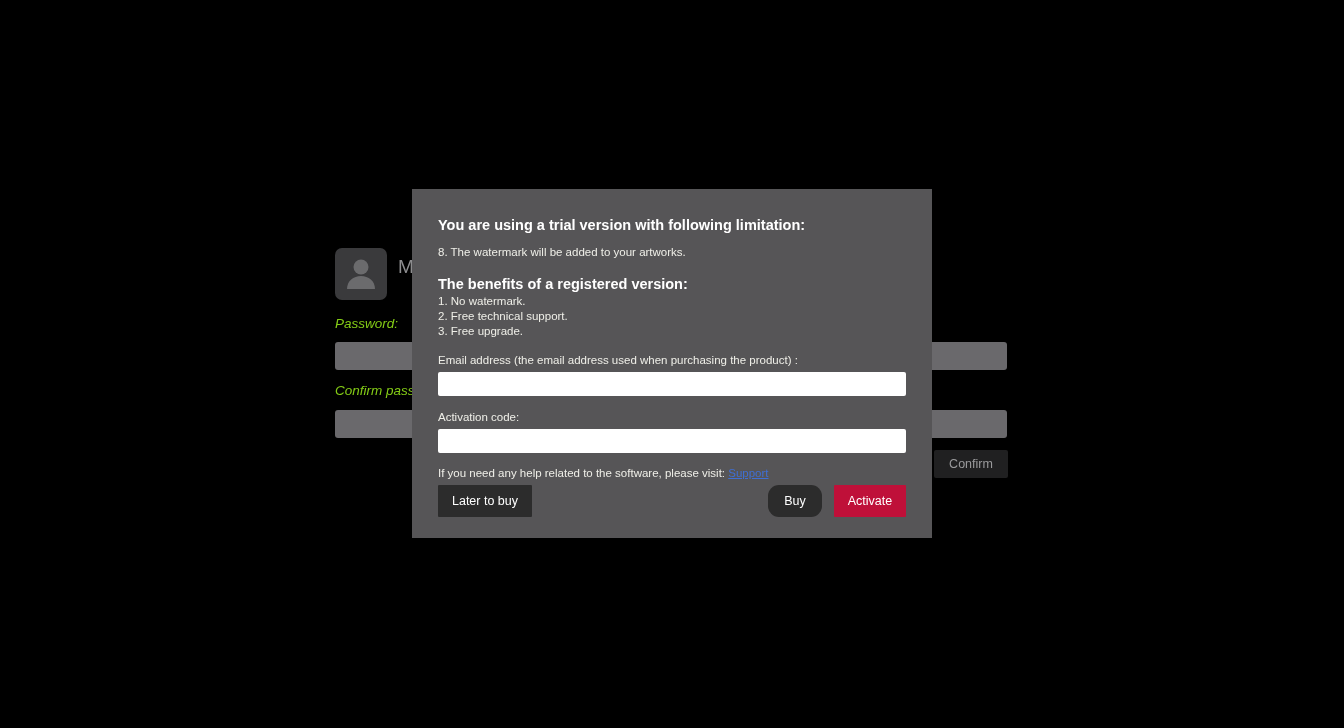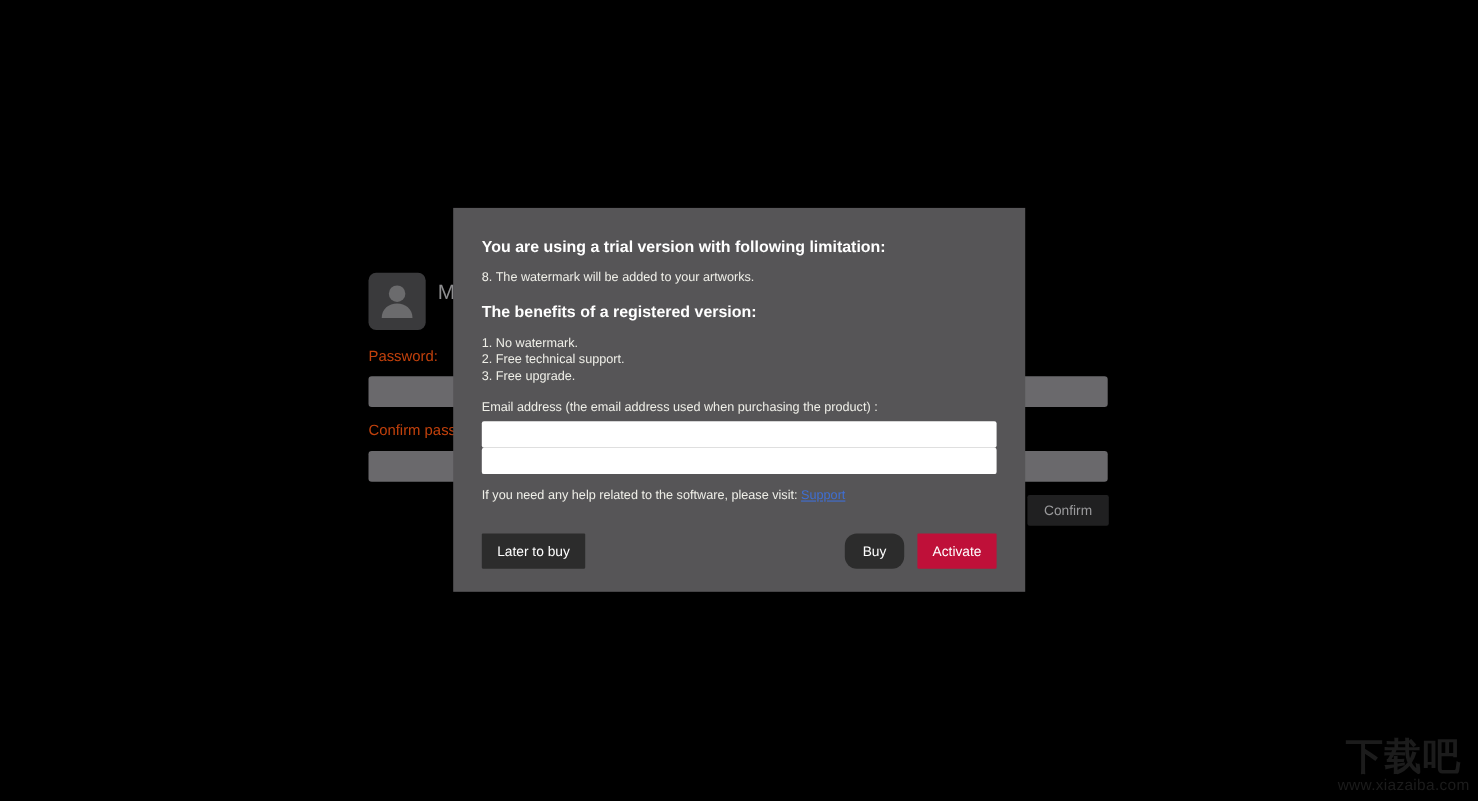--- a/index.html
+++ b/index.html
@@ -37,22 +37,23 @@
     left: 398px;
     top: 256px;
     font-size: 19px;
     color: #8d8d8f;
     letter-spacing: .2px;
     white-space: nowrap;
   }
   .bg-label {
     position: absolute;
     font-size: 13.5px;
-    color: #c2410c;
+    color: #84cc16;
     white-space: nowrap;
+    font-style: italic;
   }
   #bg-label-password { left: 335px; top: 316px; }
   #bg-label-confirm  { left: 335px; top: 383px; }
   .bg-input {
     position: absolute;
     left: 335px;
     width: 672px;
     height: 28px;
     background: #6a696c;
     border-radius: 3px;
@@ -118,21 +119,21 @@
   }
   .dlg-heading {
     font-size: 14.5px;
     font-weight: bold;
     color: #ffffff;
     margin: 0;
     line-height: 1.2;
     white-space: nowrap;
   }
   #heading-trial { margin-bottom: 11px; }
-  #heading-benefits { margin-top: 16px; margin-bottom: 11px; }
+  #heading-benefits { margin-top: 16px; }
   .dlg-body {
     font-size: 11.5px;
     color: #efefe8;
     line-height: 15px;
     margin: 0;
   }
   #benefit-list {
     margin: 0;
     padding: 0;
     list-style: none;
@@ -227,43 +228,40 @@
 
     <div class="bg-label" id="bg-label-password">Password:</div>
     <div class="bg-input" id="bg-input-password"></div>
 
     <div class="bg-label" id="bg-label-confirm">Confirm password:</div>
     <div class="bg-input" id="bg-input-confirm"></div>
 
     <button id="bg-confirm-button">Confirm</button>
   </div>
 
-  <div id="watermark">
-    <div id="watermark-cn">下载吧</div>
-    <div id="watermark-url">www.xiazaiba.com</div>
-  </div>
 
   <div id="dialog">
     <div id="dialog-inner">
 
       <p class="dlg-heading" id="heading-trial">You are using a trial version with following limitation:</p>
 
       <p class="dlg-body">8. The watermark will be added to your artworks.</p>
 
       <p class="dlg-heading" id="heading-benefits">The benefits of a registered version:</p>
 
       <ul id="benefit-list">
         <li>1. No watermark.</li>
         <li>2. Free technical support.</li>
         <li>3. Free upgrade.</li>
       </ul>
 
       <div class="field-label">Email address (the email address used when purchasing the product) :</div>
       <input class="text-input" type="text" value="" placeholder="" style="">
 
+      <div class="field-label">Activation code:</div>
       <input class="text-input" type="text" value="" placeholder="" style="">
 
       <div id="help-line">
         <span>If you need any help related to the software, please visit: </span><a href="#" id="support-link">Support</a>
       </div>
     </div>
 
     <div id="button-row">
       <button class="dlg-btn" id="btn-later">Later to buy</button>
       <button class="dlg-btn" id="btn-buy">Buy</button>

